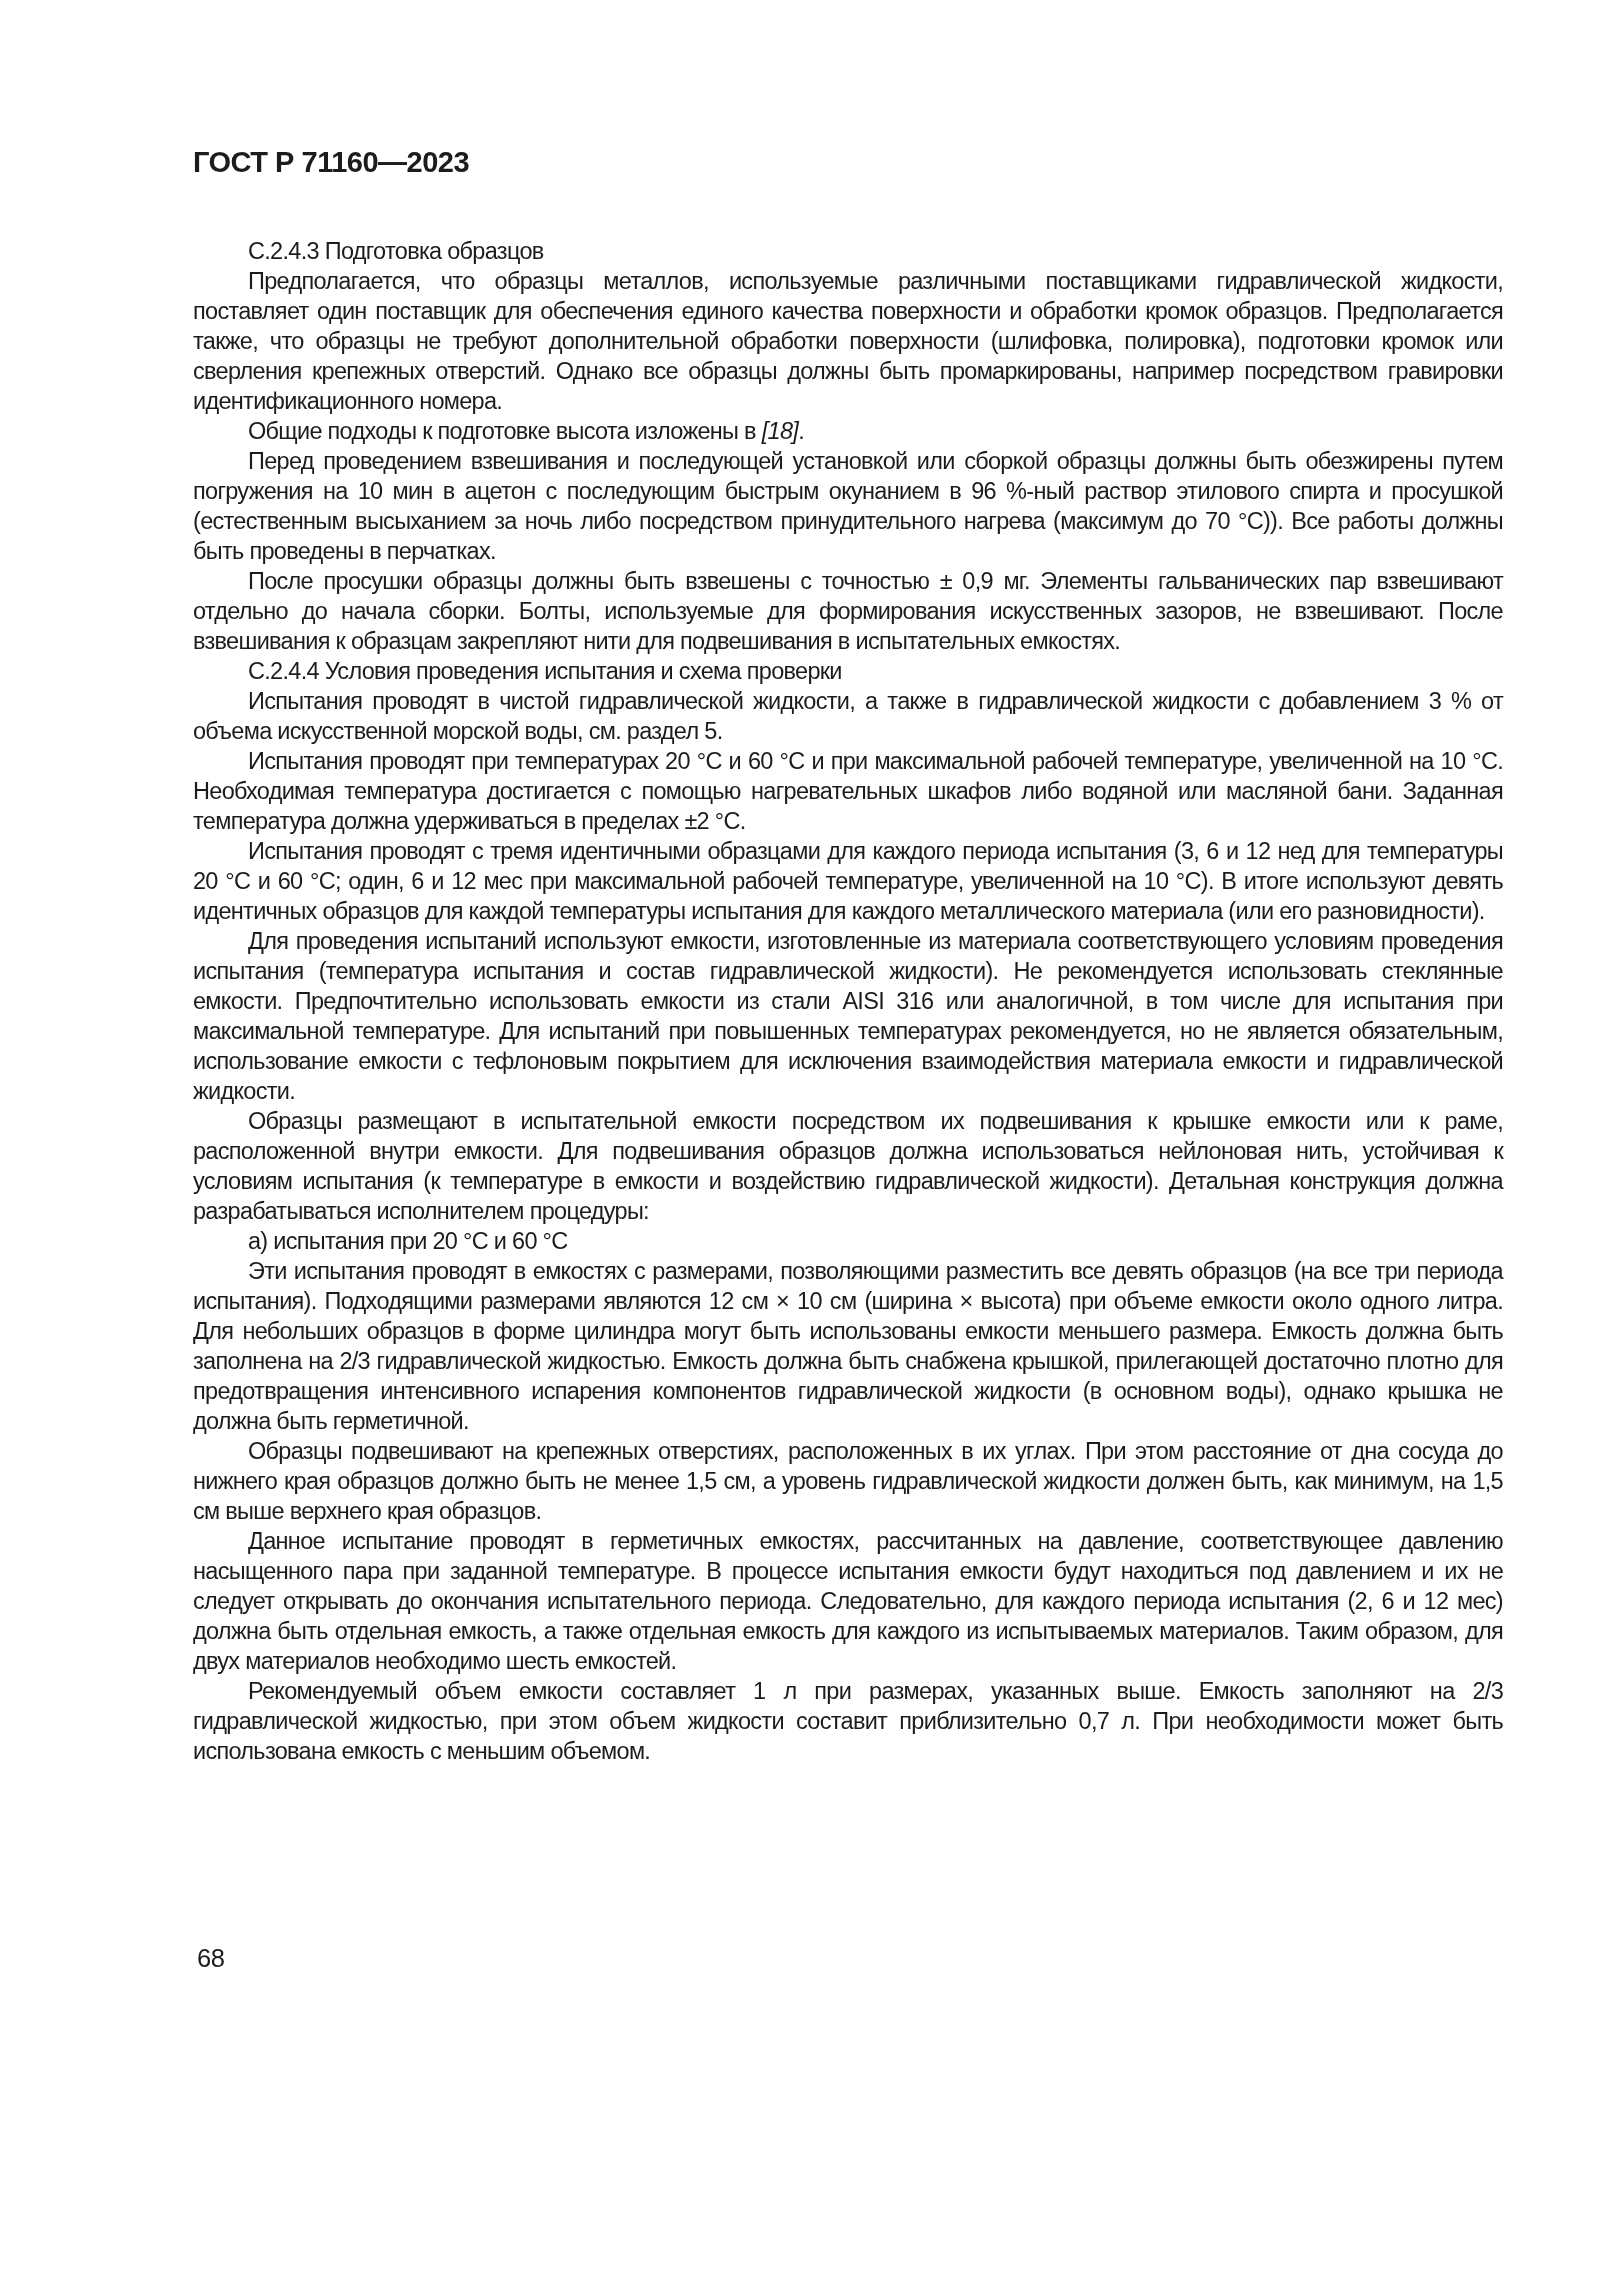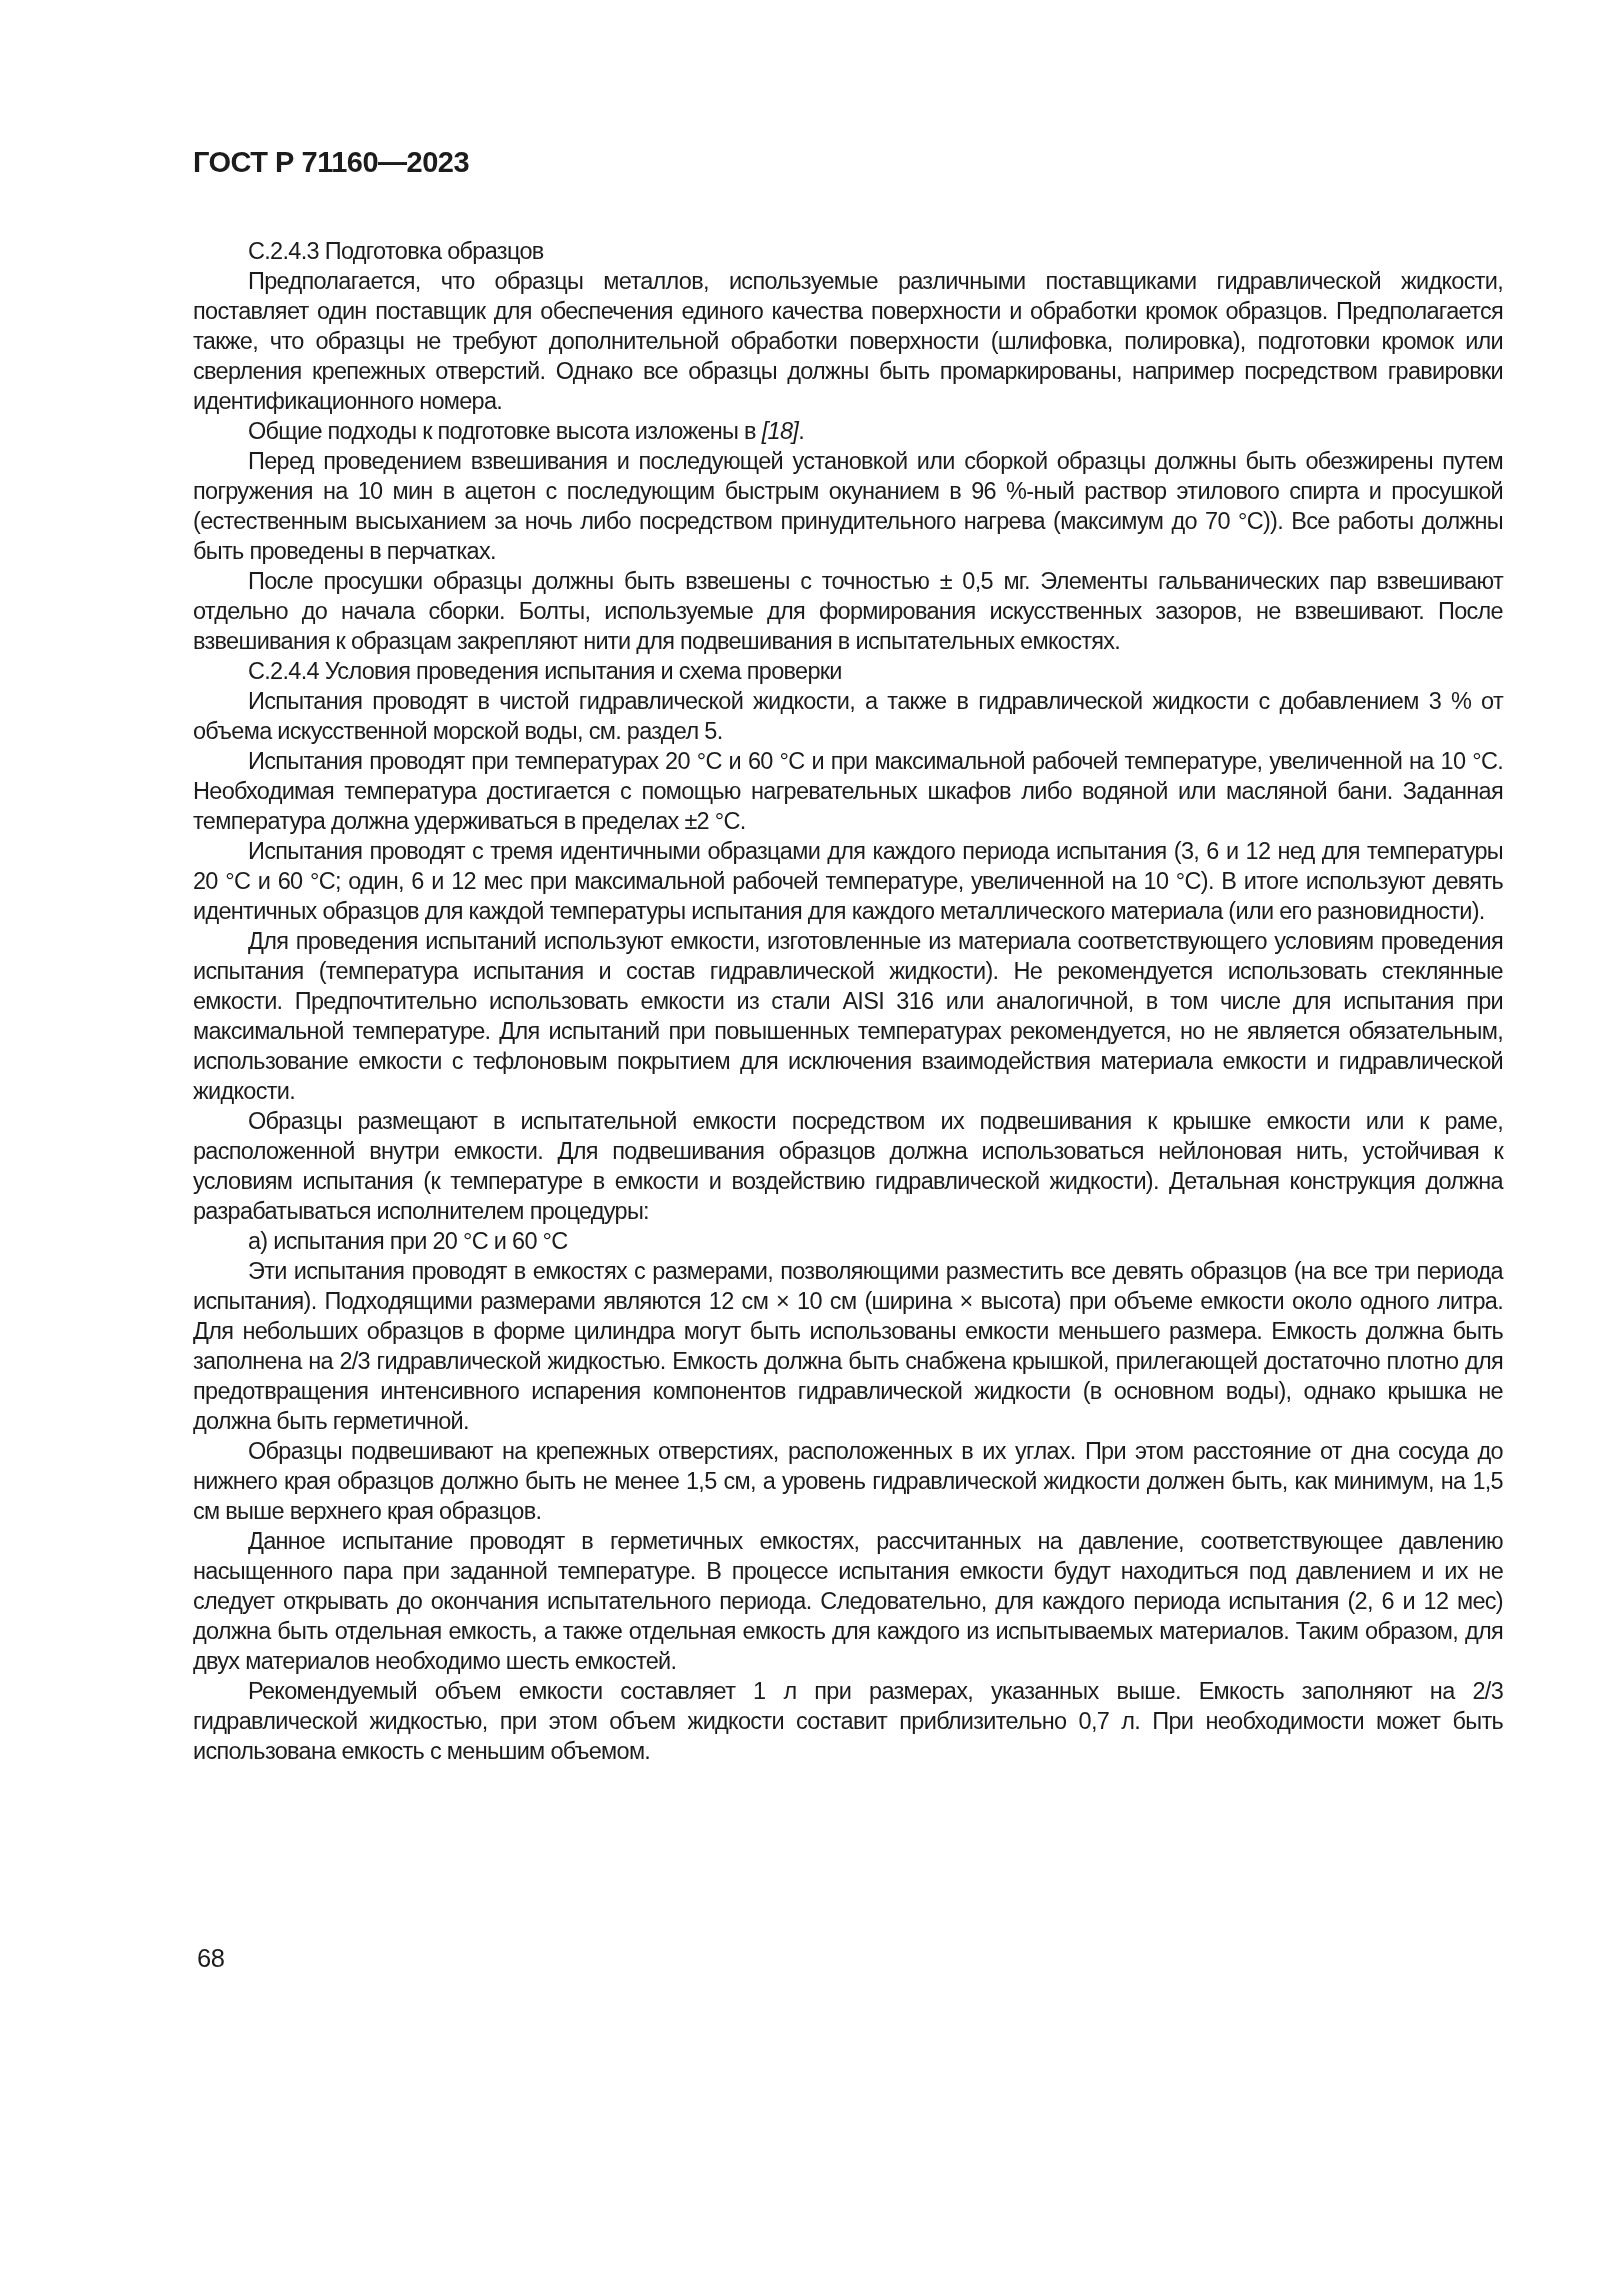--- a/index.html
+++ b/index.html
@@ -62,21 +62,21 @@
 
 <div class="page">
 
   <div class="doc-header">ГОСТ Р 71160—2023</div>
 
   <div class="content">
     <p class="heading">С.2.4.3 Подготовка образцов</p>
     <p class="body">Предполагается, что образцы металлов, используемые различными поставщиками гидравлической жидко­сти, поставляет один поставщик для обеспечения единого качества поверхности и обработки кромок образцов. Предполагается также, что образцы не требуют дополнительной обработки поверхности (шлифовка, полировка), подготовки кромок или сверления крепежных отверстий. Однако все образцы должны быть промаркированы, на­пример посредством гравировки идентификационного номера.</p>
     <p class="body"><span>Общие подходы к подготовке высота изложены в </span><span class="ref-italic">[18]</span><span>.</span></p>
     <p class="body">Перед проведением взвешивания и последующей установкой или сборкой образцы должны быть обезжире­ны путем погружения на 10 мин в ацетон с последующим быстрым окунанием в 96 %-ный раствор этилового спирта и просушкой (естественным высыханием за ночь либо посредством принудительного нагрева (максимум до 70 °С)). Все работы должны быть проведены в перчатках.</p>
-    <p class="body">После просушки образцы должны быть взвешены с точностью ± 0,5 мг. Элементы гальванических пар взве­шивают отдельно до начала сборки. Болты, используемые для формирования искусственных зазоров, не взвеши­вают. После взвешивания к образцам закрепляют нити для подвешивания в испытательных емкостях.</p>
+    <p class="body">После просушки образцы должны быть взвешены с точностью ± 0,9 мг. Элементы гальванических пар взве­шивают отдельно до начала сборки. Болты, используемые для формирования искусственных зазоров, не взвеши­вают. После взвешивания к образцам закрепляют нити для подвешивания в испытательных емкостях.</p>
     <p class="heading">С.2.4.4 Условия проведения испытания и схема проверки</p>
     <p class="body">Испытания проводят в чистой гидравлической жидкости, а также в гидравлической жидкости с добавлением 3 % от объема искусственной морской воды, см. раздел 5.</p>
     <p class="body">Испытания проводят при температурах 20 °С и 60 °С и при максимальной рабочей температуре, увеличен­ной на 10 °С. Необходимая температура достигается с помощью нагревательных шкафов либо водяной или мас­ляной бани. Заданная температура должна удерживаться в пределах ±2 °С.</p>
     <p class="body">Испытания проводят с тремя идентичными образцами для каждого периода испытания (3, 6 и 12 нед для температуры 20 °С и 60 °С; один, 6 и 12 мес при максимальной рабочей температуре, увеличенной на 10 °С). В итоге используют девять идентичных образцов для каждой температуры испытания для каждого металлического материала (или его разновидности).</p>
     <p class="body">Для проведения испытаний используют емкости, изготовленные из материала соответствующего условиям проведения испытания (температура испытания и состав гидравлической жидкости). Не рекомендуется использо­вать стеклянные емкости. Предпочтительно использовать емкости из стали AISI 316 или аналогичной, в том числе для испытания при максимальной температуре. Для испытаний при повышенных температурах рекомендуется, но не является обязательным, использование емкости с тефлоновым покрытием для исключения взаимодействия материала емкости и гидравлической жидкости.</p>
     <p class="body">Образцы размещают в испытательной емкости посредством их подвешивания к крышке емкости или к раме, расположенной внутри емкости. Для подвешивания образцов должна использоваться нейлоновая нить, устойчи­вая к условиям испытания (к температуре в емкости и воздействию гидравлической жидкости). Детальная кон­струкция должна разрабатываться исполнителем процедуры:</p>
     <p class="list-item">а)  испытания при 20 °С и 60 °С</p>
     <p class="body">Эти испытания проводят в емкостях с размерами, позволяющими разместить все девять образцов (на все три периода испытания). Подходящими размерами являются 12 см × 10 см (ширина × высота) при объеме емкости около одного литра. Для небольших образцов в форме цилиндра могут быть использованы емкости меньшего раз­мера. Емкость должна быть заполнена на 2/3 гидравлической жидкостью. Емкость должна быть снабжена крыш­кой, прилегающей достаточно плотно для предотвращения интенсивного испарения компонентов гидравлической жидкости (в основном воды), однако крышка не должна быть герметичной.</p>
     <p class="body">Образцы подвешивают на крепежных отверстиях, расположенных в их углах. При этом расстояние от дна сосуда до нижнего края образцов должно быть не менее 1,5 см, а уровень гидравлической жидкости должен быть, как минимум, на 1,5 см выше верхнего края образцов.</p>
     <p class="body">Данное испытание проводят в герметичных емкостях, рассчитанных на давление, соответствующее давле­нию насыщенного пара при заданной температуре. В процессе испытания емкости будут находиться под давле­нием и их не следует открывать до окончания испытательного периода. Следовательно, для каждого периода ис­пытания (2, 6 и 12 мес) должна быть отдельная емкость, а также отдельная емкость для каждого из испытываемых материалов. Таким образом, для двух материалов необходимо шесть емкостей.</p>

